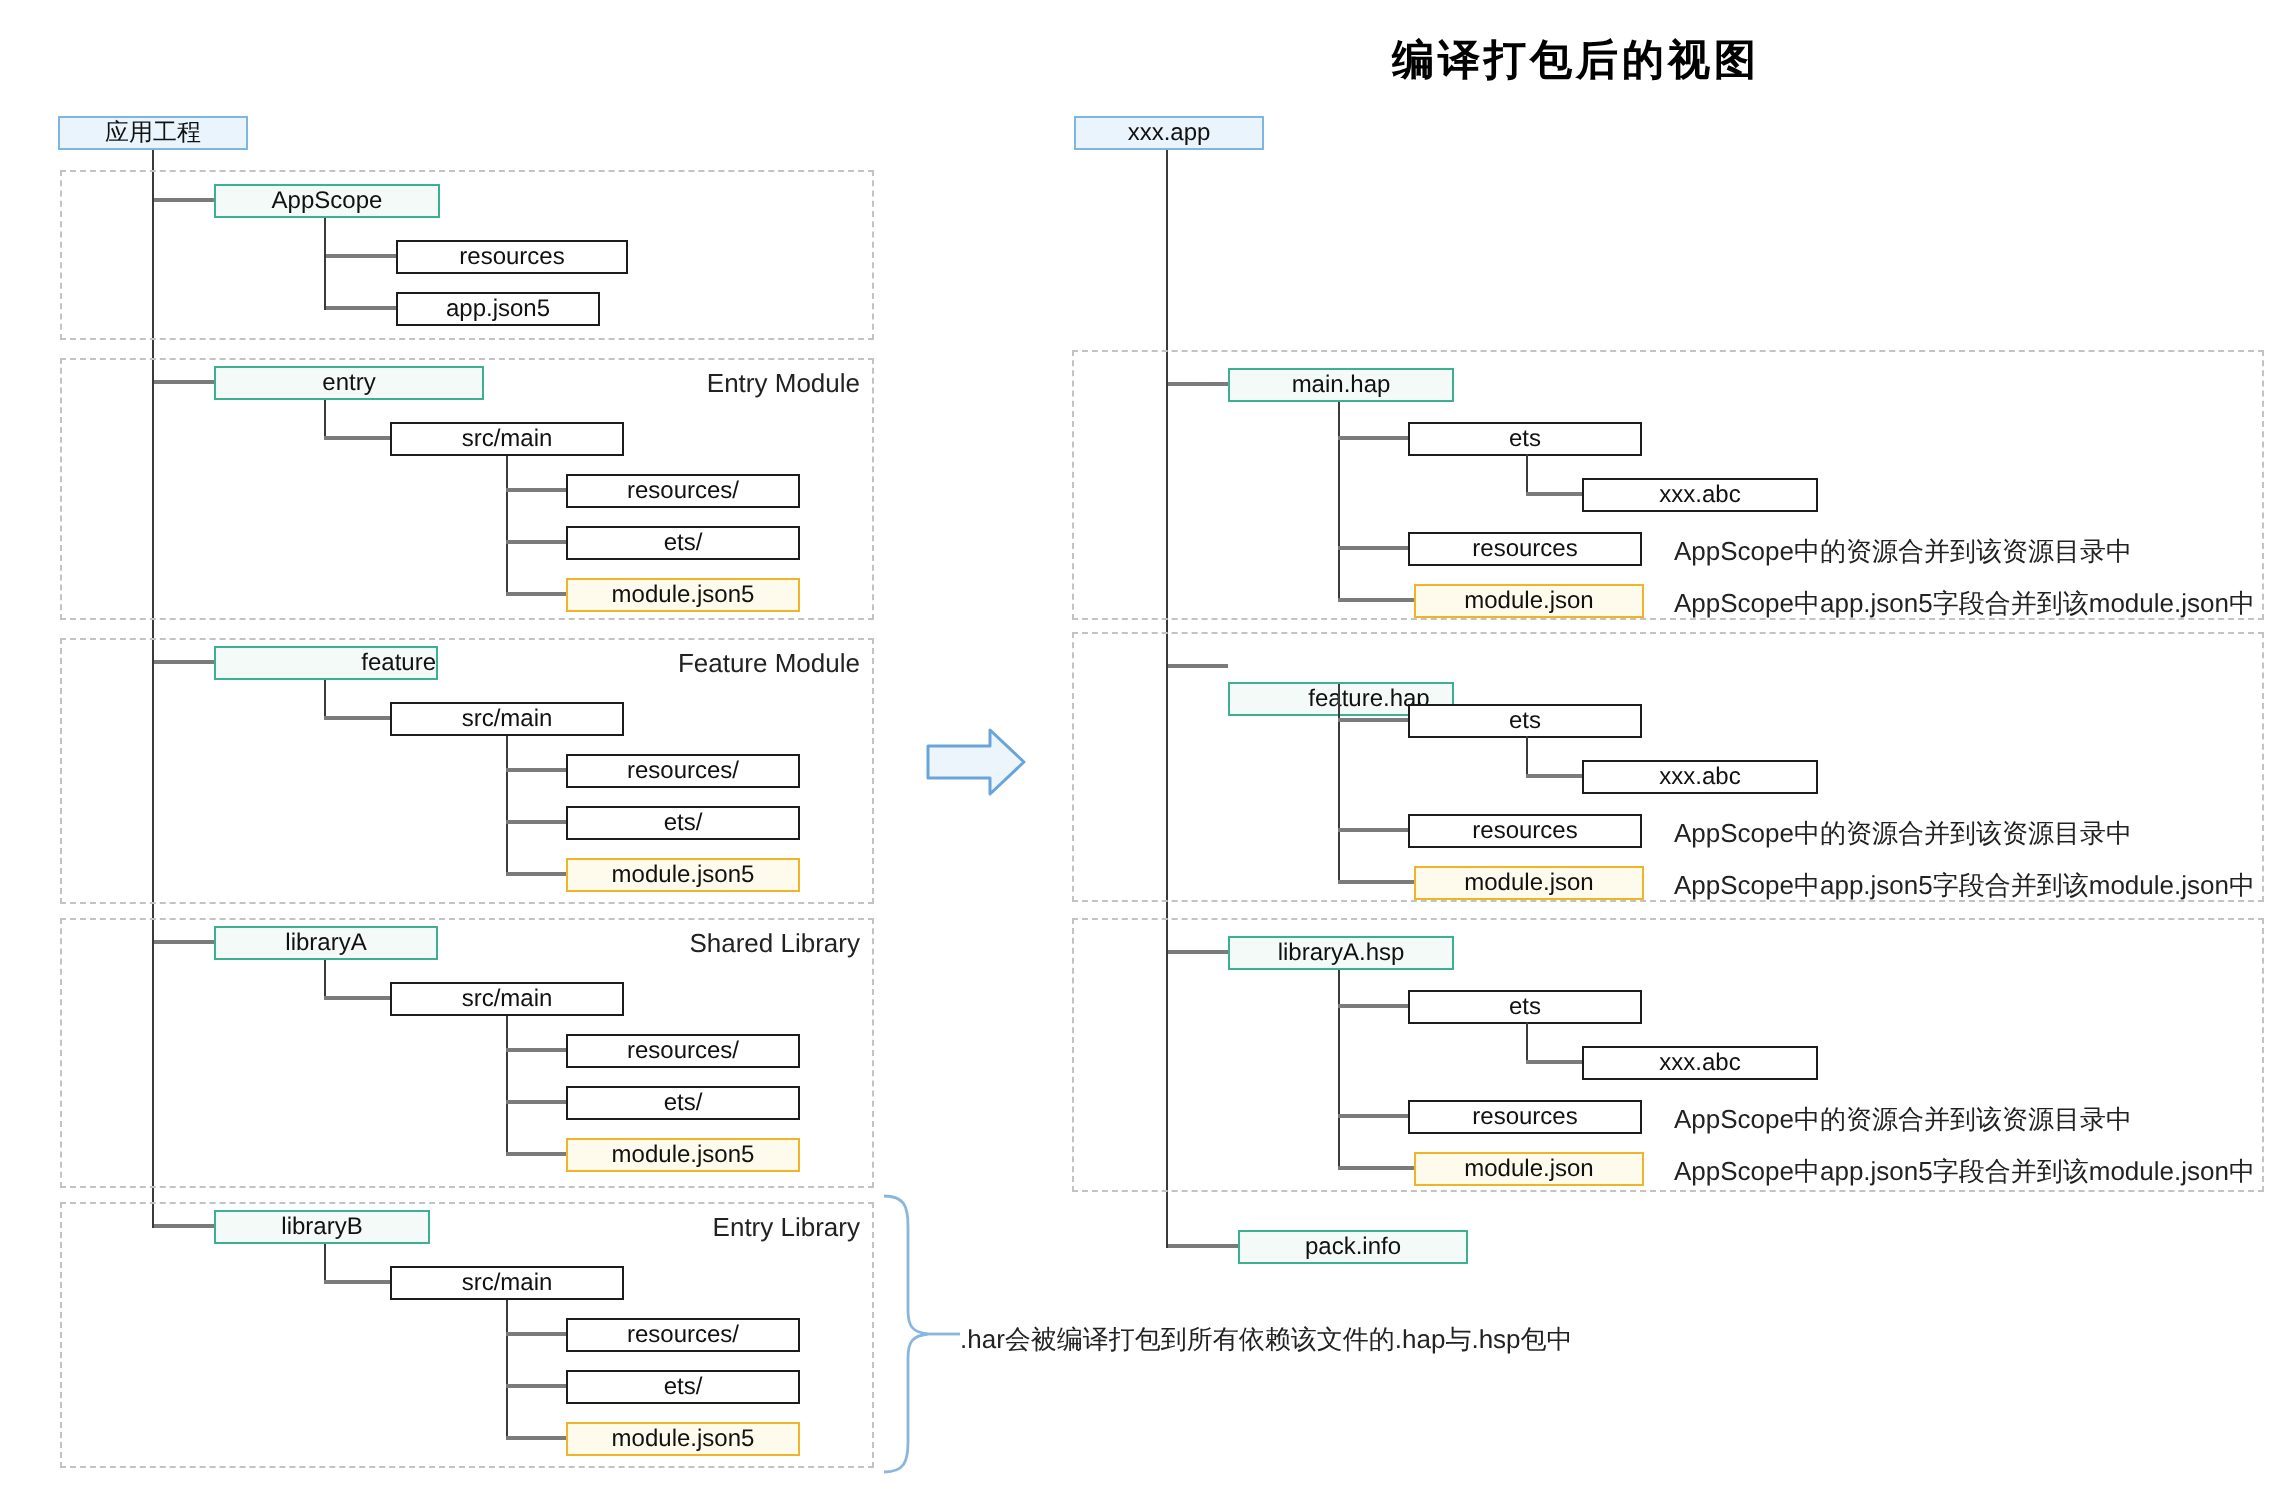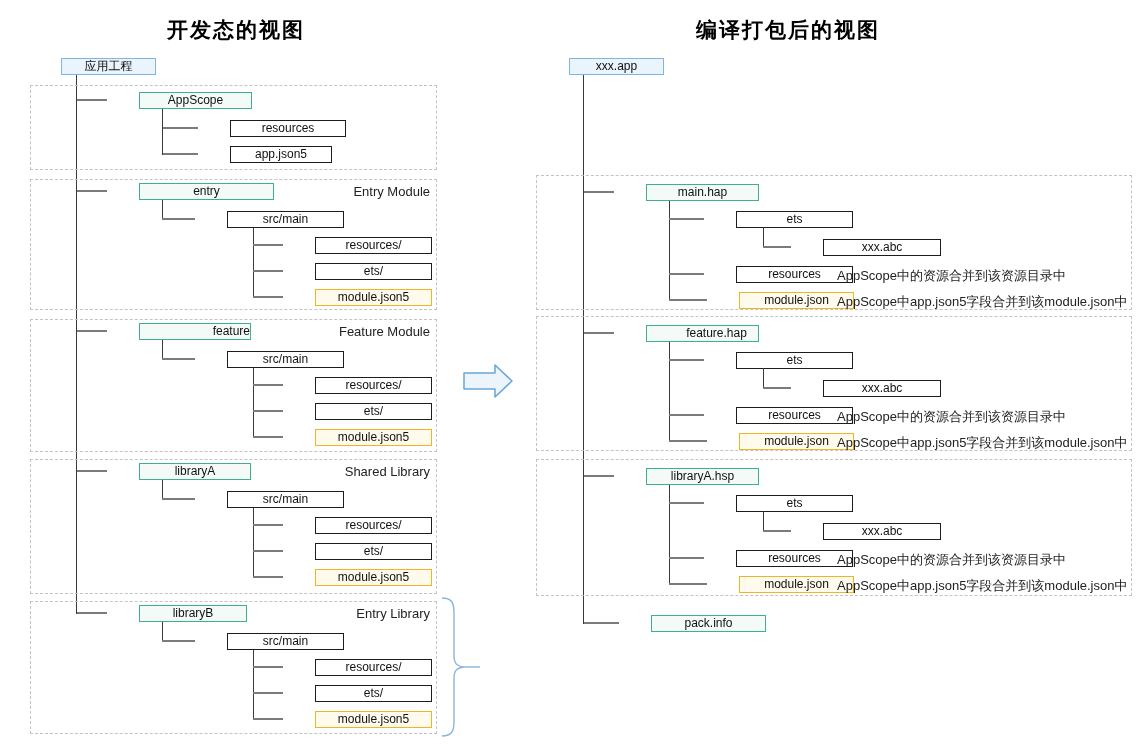--- a/index.html
+++ b/index.html
@@ -1,38 +1,37 @@
 <!DOCTYPE html>
 <html><head>
 <meta charset="utf-8">
 <style>
   html,body{margin:0;padding:0;background:#fff;}
   .canvas{position:relative;width:1142px;height:747px;background:#fff;
           font-family:"Liberation Sans","DejaVu Sans",sans-serif;color:#111;overflow:hidden;}
   .box{position:absolute;box-sizing:border-box;height:17px;border:1px solid #1c1c1c;background:#fff;
-       font-size:12px;line-height:15px;text-align:center;white-space:nowrap;margin-left:32px;}
+       font-size:12px;line-height:15px;text-align:center;white-space:nowrap;}
   .box.teal{border-color:#3cb091;background:#f3faf7;}
   .box.blue{border-color:#7fb5e3;background:#e9f4fc;}
   .box.yellow{border-color:#f0b429;background:#fefaec;text-align:center;}
   .grp{position:absolute;box-sizing:border-box;border:1px dashed #c3c3c3;background:transparent;}
   .vl{position:absolute;width:1px;background:#3a3a3a;}
   .hl{position:absolute;height:2px;background:#7b7b7b;}
   .title{position:absolute;transform:translateX(-50%);font-size:21px;font-weight:bold;
          letter-spacing:2px;white-space:nowrap;color:#000;}
   .tag{position:absolute;width:160px;text-align:right;font-size:13px;color:#222;white-space:nowrap;}
   .note{position:absolute;font-size:13px;color:#222;white-space:nowrap;}
   .anno{position:absolute;font-size:13px;color:#222;white-space:nowrap;}
   svg{position:absolute;overflow:visible;}
 </style>
 </head>
 <body>
 
 <div class="canvas">
 
-  <div class="title" style="left:236px;top:16px;">开发态的视图</div>
 
   <div class="box blue" style="left:29px;top:58px;width:95px;">应用工程</div>
   <div class="vl" style="left:76px;top:75px;height:539px;"></div>
 
   <div class="grp" style="left:30px;top:85px;width:407px;height:85px;"></div>
   <div class="hl" style="left:77px;top:99px;width:30px;"></div>
   <div class="box teal" style="left:107px;top:92px;width:113px;">AppScope</div>
   <div class="vl" style="left:162px;top:109px;height:46px;"></div>
   <div class="hl" style="left:163px;top:127px;width:35px;"></div>
   <div class="hl" style="left:163px;top:153px;width:35px;"></div>
@@ -96,20 +95,21 @@
   <div class="hl" style="left:253px;top:692px;width:30px;"></div>
   <div class="hl" style="left:253px;top:718px;width:30px;"></div>
   <div class="box" style="left:283px;top:659px;width:117px;">resources/</div>
   <div class="box" style="left:283px;top:685px;width:117px;">ets/</div>
   <div class="box yellow" style="left:283px;top:711px;width:117px;">module.json5</div>
 
   <svg style="left:436px;top:597px;" width="44" height="140" viewBox="0 0 44 140">
     <path d="M6,1 C16,1 18,6 18,16 L18,58 C18,66 20,69 28,70 C20,71 18,74 18,82 L18,124 C18,134 16,139 6,139" fill="none" stroke="#8ab6de" stroke-width="1.4"></path>
     <line x1="28" y1="70" x2="44" y2="70" stroke="#8ab6de" stroke-width="1.4"></line>
   </svg>
+  <div class="note" style="left:480px;top:661px;">.har会被编译打包到所有依赖该文件的.hap与.hsp包中</div>
 
   <svg style="left:462px;top:362px;" width="52" height="38" viewBox="0 0 52 38">
     <polygon points="2,11 33,11 33,3 50,19 33,35 33,27 2,27" fill="#ecf5fc" stroke="#6aa5d8" stroke-width="1.5" stroke-linejoin="round"></polygon>
   </svg>
 
   <div class="title" style="left:788px;top:16px;">编译打包后的视图</div>
 
   <div class="box blue" style="left:537px;top:58px;width:95px;">xxx.app</div>
   <div class="vl" style="left:583px;top:75px;height:549px;"></div>
 
@@ -124,21 +124,21 @@
   <div class="box" style="left:791px;top:239px;width:118px;">xxx.abc</div>
   <div class="hl" style="left:669px;top:273px;width:35px;"></div>
   <div class="box" style="left:704px;top:266px;width:117px;">resources</div>
   <div class="anno" style="left:837px;top:267px;">AppScope中的资源合并到该资源目录中</div>
   <div class="hl" style="left:669px;top:299px;width:38px;"></div>
   <div class="box yellow" style="left:707px;top:292px;width:115px;">module.json</div>
   <div class="anno" style="left:837px;top:293px;">AppScope中app.json5字段合并到该module.json中</div>
 
   <div class="grp" style="left:536px;top:316px;width:596px;height:135px;"></div>
   <div class="hl" style="left:584px;top:332px;width:30px;"></div>
-  <div class="box teal" style="left:614px;top:325px;width:113px;padding-left:28px;">feature.hap</div>
+  <div class="box teal" style="left:614px;top:341px;width:113px;padding-left:28px;">feature.hap</div>
   <div class="vl" style="left:669px;top:342px;height:100px;"></div>
   <div class="hl" style="left:669px;top:359px;width:35px;"></div>
   <div class="box" style="left:704px;top:352px;width:117px;">ets</div>
   <div class="vl" style="left:763px;top:368px;height:20px;"></div>
   <div class="hl" style="left:763px;top:387px;width:28px;"></div>
   <div class="box" style="left:791px;top:380px;width:118px;">xxx.abc</div>
   <div class="hl" style="left:669px;top:414px;width:35px;"></div>
   <div class="box" style="left:704px;top:407px;width:117px;">resources</div>
   <div class="anno" style="left:837px;top:408px;">AppScope中的资源合并到该资源目录中</div>
   <div class="hl" style="left:669px;top:440px;width:38px;"></div>

